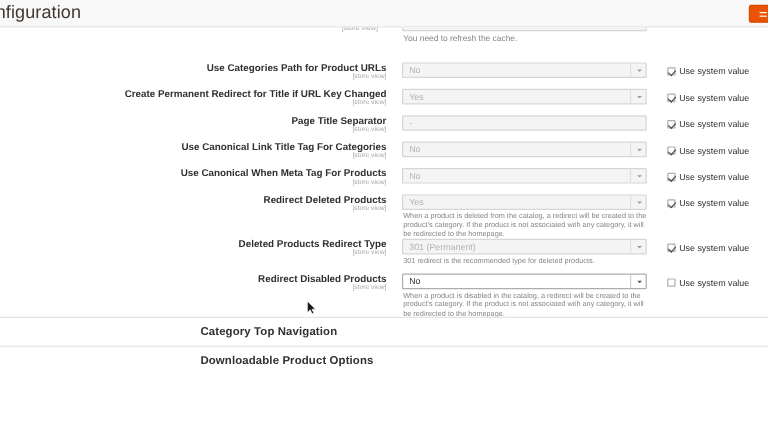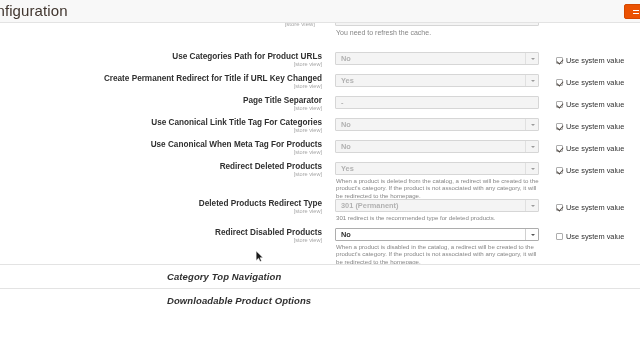--- a/index.html
+++ b/index.html
@@ -63,21 +63,21 @@
     position:absolute; right:318px; top:0;
     text-align:right; white-space:nowrap;
     font-size:8.2px; font-weight:700; color:#303030; line-height:10px;
   }
   .scope{
     position:absolute; right:318px; top:9px;
     text-align:right; white-space:nowrap;
     font-size:5.6px; color:#a6a6a6; line-height:7px;
   }
 
-  .control{ position:absolute; left:335px; top:0; width:236px;font-weight:bold; }
+  .control{ position:absolute; left:335px; top:0; width:236px; }
 
   .select{
     position:relative; width:204px; height:13px;
     background:#f4f4f4; border:1px solid #d6d6d6; border-radius:1px;
     font-size:7.4px; color:#b2b2b2;
     padding:0 14px 0 5px; line-height:12px;
     white-space:nowrap; overflow:hidden;
   }
   .select .arrow{
     position:absolute; right:0; top:-1px; width:13px; height:13px;
@@ -121,21 +121,21 @@
   
   .sections{ position:absolute; left:0; width:640px; }
   .section{
     position:relative; height:24px; width:640px;
     border-top:1px solid #e3e3e3;
     background:#ffffff;
   }
   .section .stitle{
     position:absolute; left:167px; top:6px;
     font-size:9.5px; font-weight:700; color:#303030;
-    letter-spacing:.1px; white-space:nowrap;font-style:italic;
+    letter-spacing:.1px; white-space:nowrap;
   }
 
   
   .cursor{ position:absolute; left:256px; top:228px; width:9px; height:13px; }
 </style>
 </head>
 <body>
 
 <div class="page-header">
   <div class="page-title">onfiguration</div>

